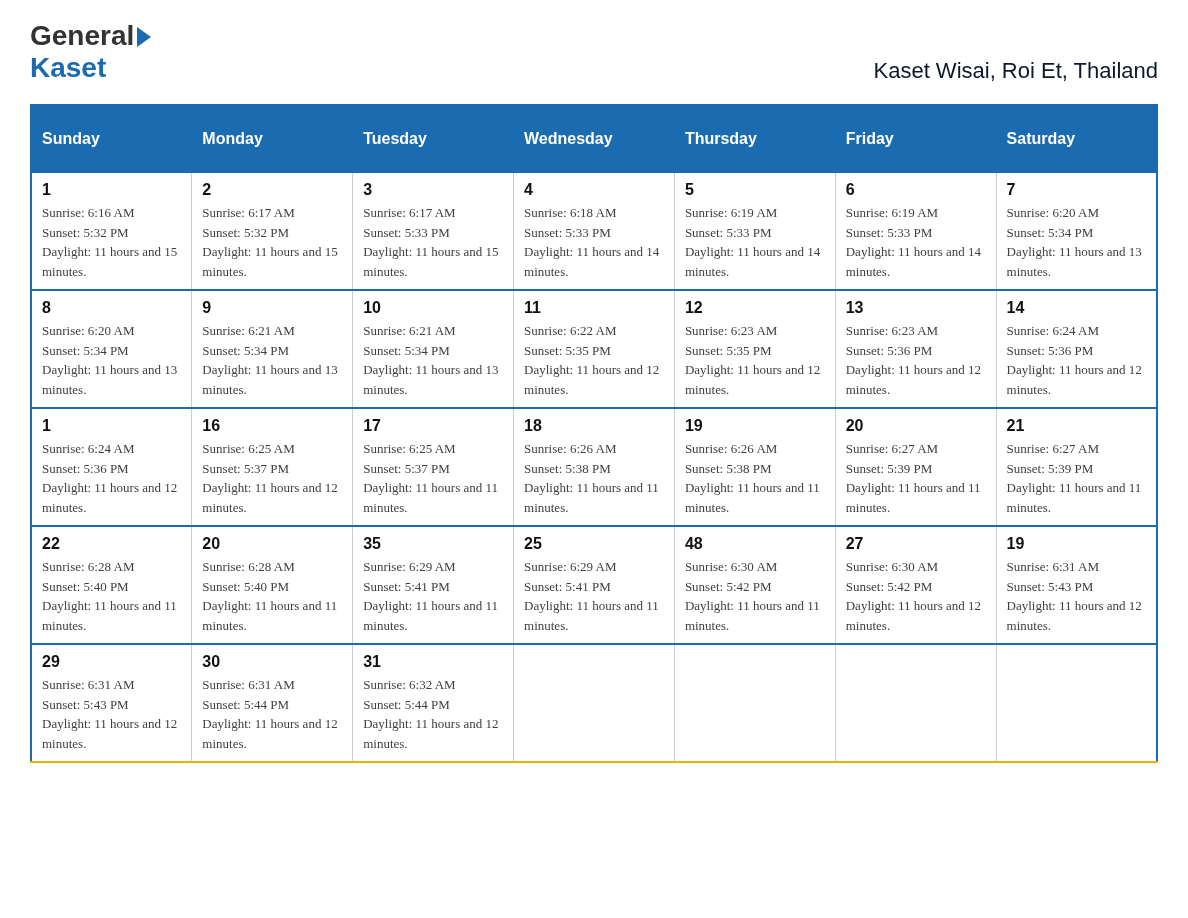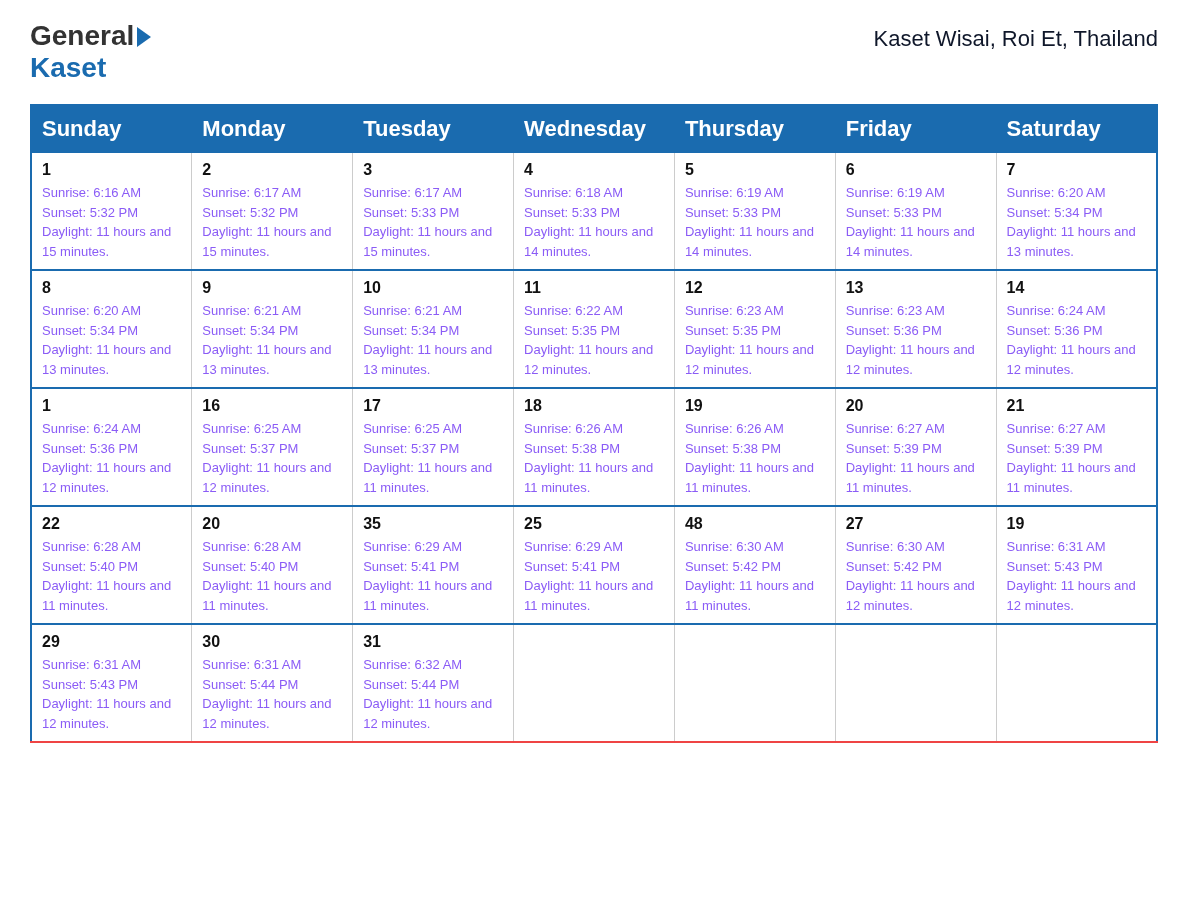--- a/index.html
+++ b/index.html
@@ -6,21 +6,21 @@
     body {
       font-family: Arial, sans-serif;
       background: #fff;
       padding: 20px 30px;
       width: 1188px;
       min-height: 918px;
     }
     .header {
       display: flex;
       justify-content: space-between;
-      align-items: flex-start;
+      align-items: flex-end;
       margin-bottom: 20px;
     }
     .logo {
       display: flex;
       flex-direction: column;
       align-items: flex-start;
     }
     .logo-text {
       font-size: 28px;
       font-weight: bold;
@@ -53,50 +53,51 @@
       margin-top: 6px;
     }
     table {
       width: 100%;
       border-collapse: collapse;
       border: 2px solid #1a6baf;
     }
     thead th {
       background-color: #1a6baf;
       color: #fff;
-      font-size: 22px;
-      font-weight: bold;
-      padding: 10px 10px;
+      font-size: 16px;
+      font-weight: bold;
+      padding: 24px 10px;
       text-align: left;
       border: 1px solid #1a6baf;
     }
     tbody td {
       vertical-align: top;
       padding: 8px 10px;
       border: 1px solid #ccc;
       border-bottom: 2px solid #1a6baf;
       font-size: 13.5px;
       color: #222;
       width: calc(100% / 7);
       min-height: 100px;
     }
     tbody tr:last-child td {
-      border-bottom: 2px solid #ef4444;
+      border-bottom: 2px solid #eab308;
     }
     .day-number {
       font-size: 16px;
       font-weight: bold;
       color: #111;
       display: block;
       margin-bottom: 4px;
     }
     .day-info {
       font-size: 13px;
-      color: #8b5cf6;
+      color: #404040;
       line-height: 1.5;
+      font-family: Liberation Serif, serif;
     }
     .empty-cell {
       background: #fff;
     }
   </style>
 </head>
 <body>
 
 <div class="header">
   <div class="logo">

